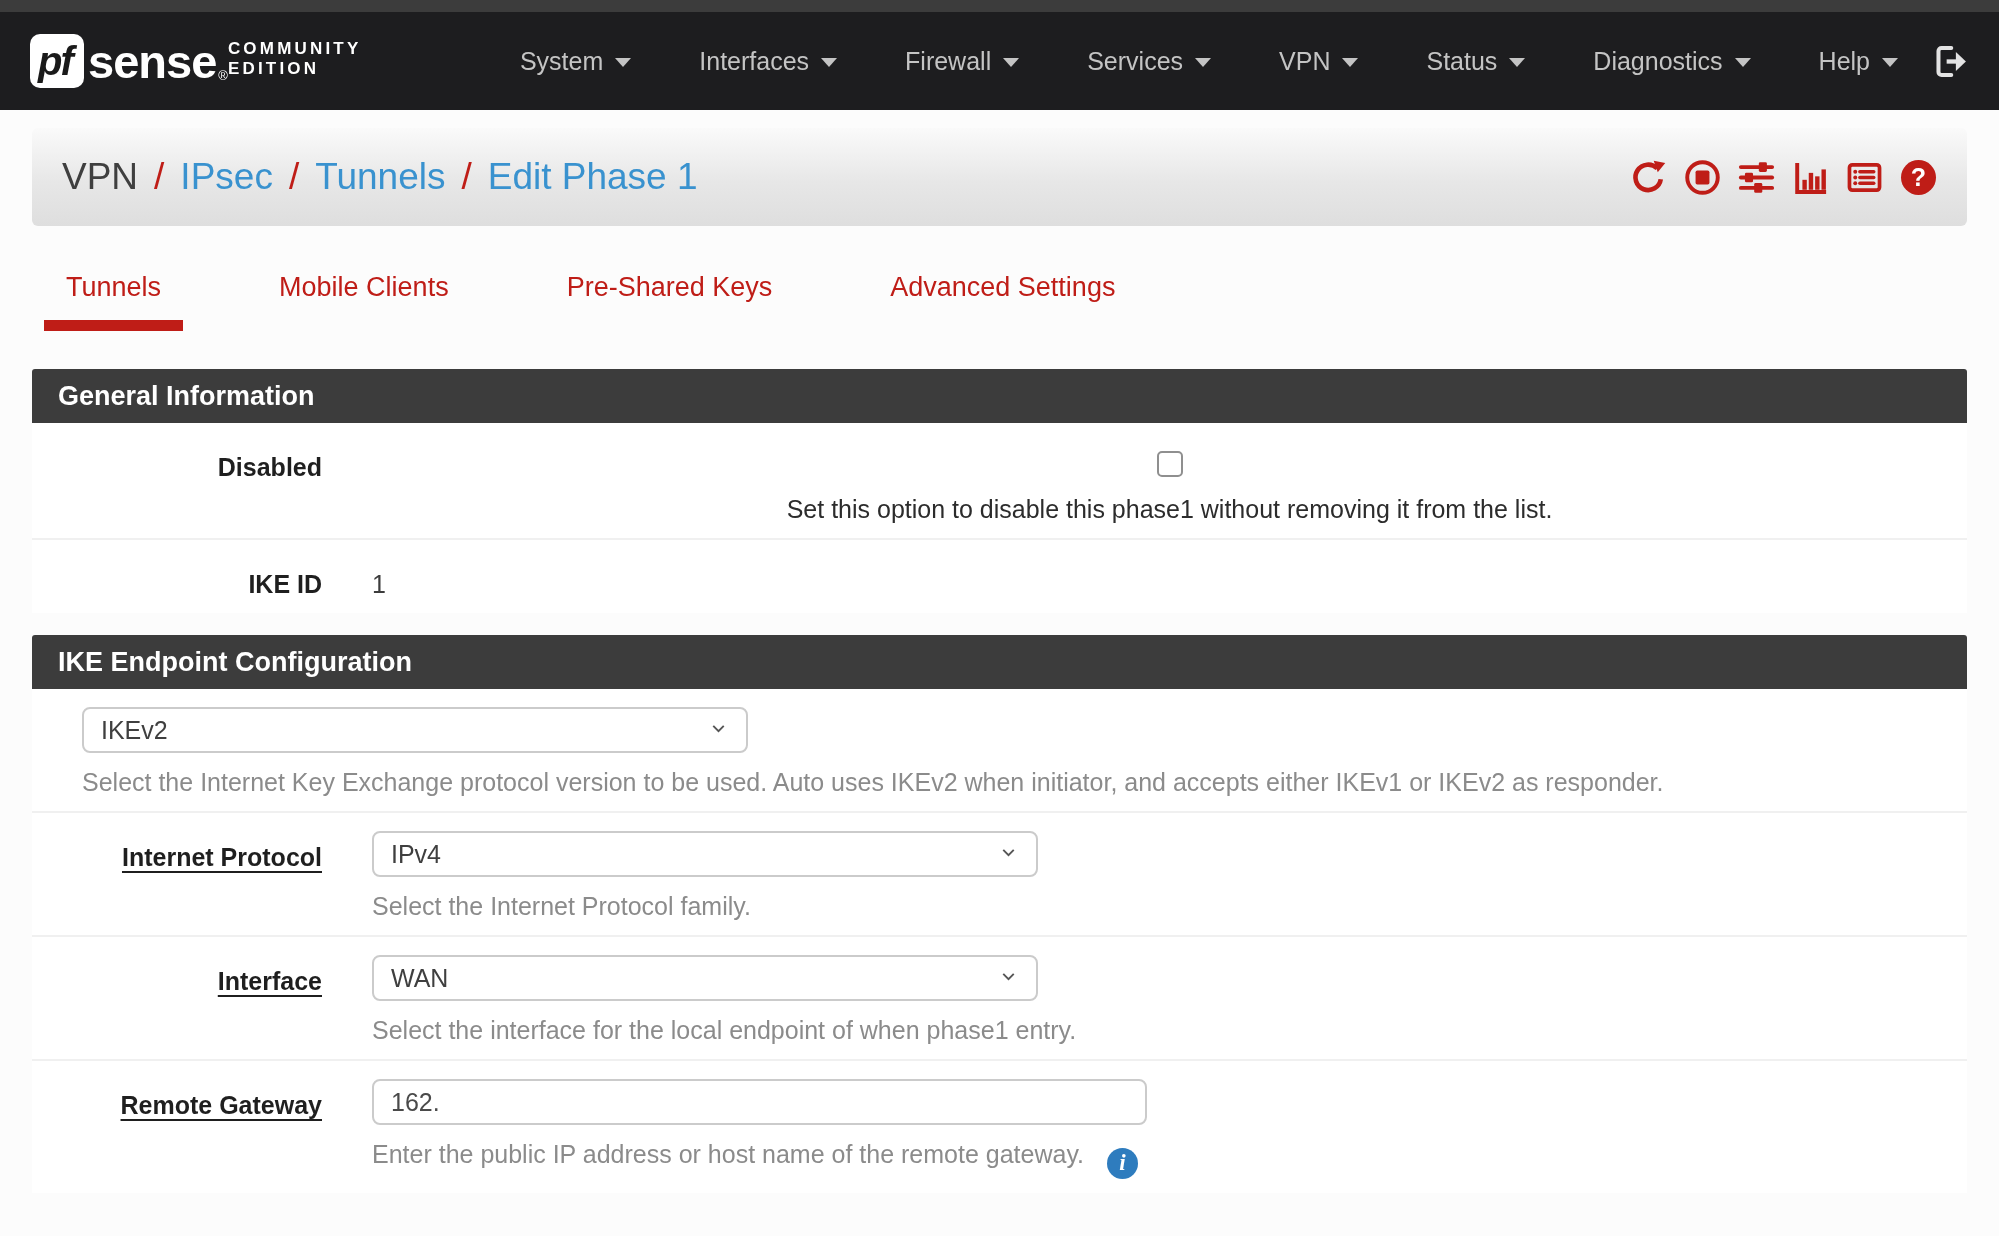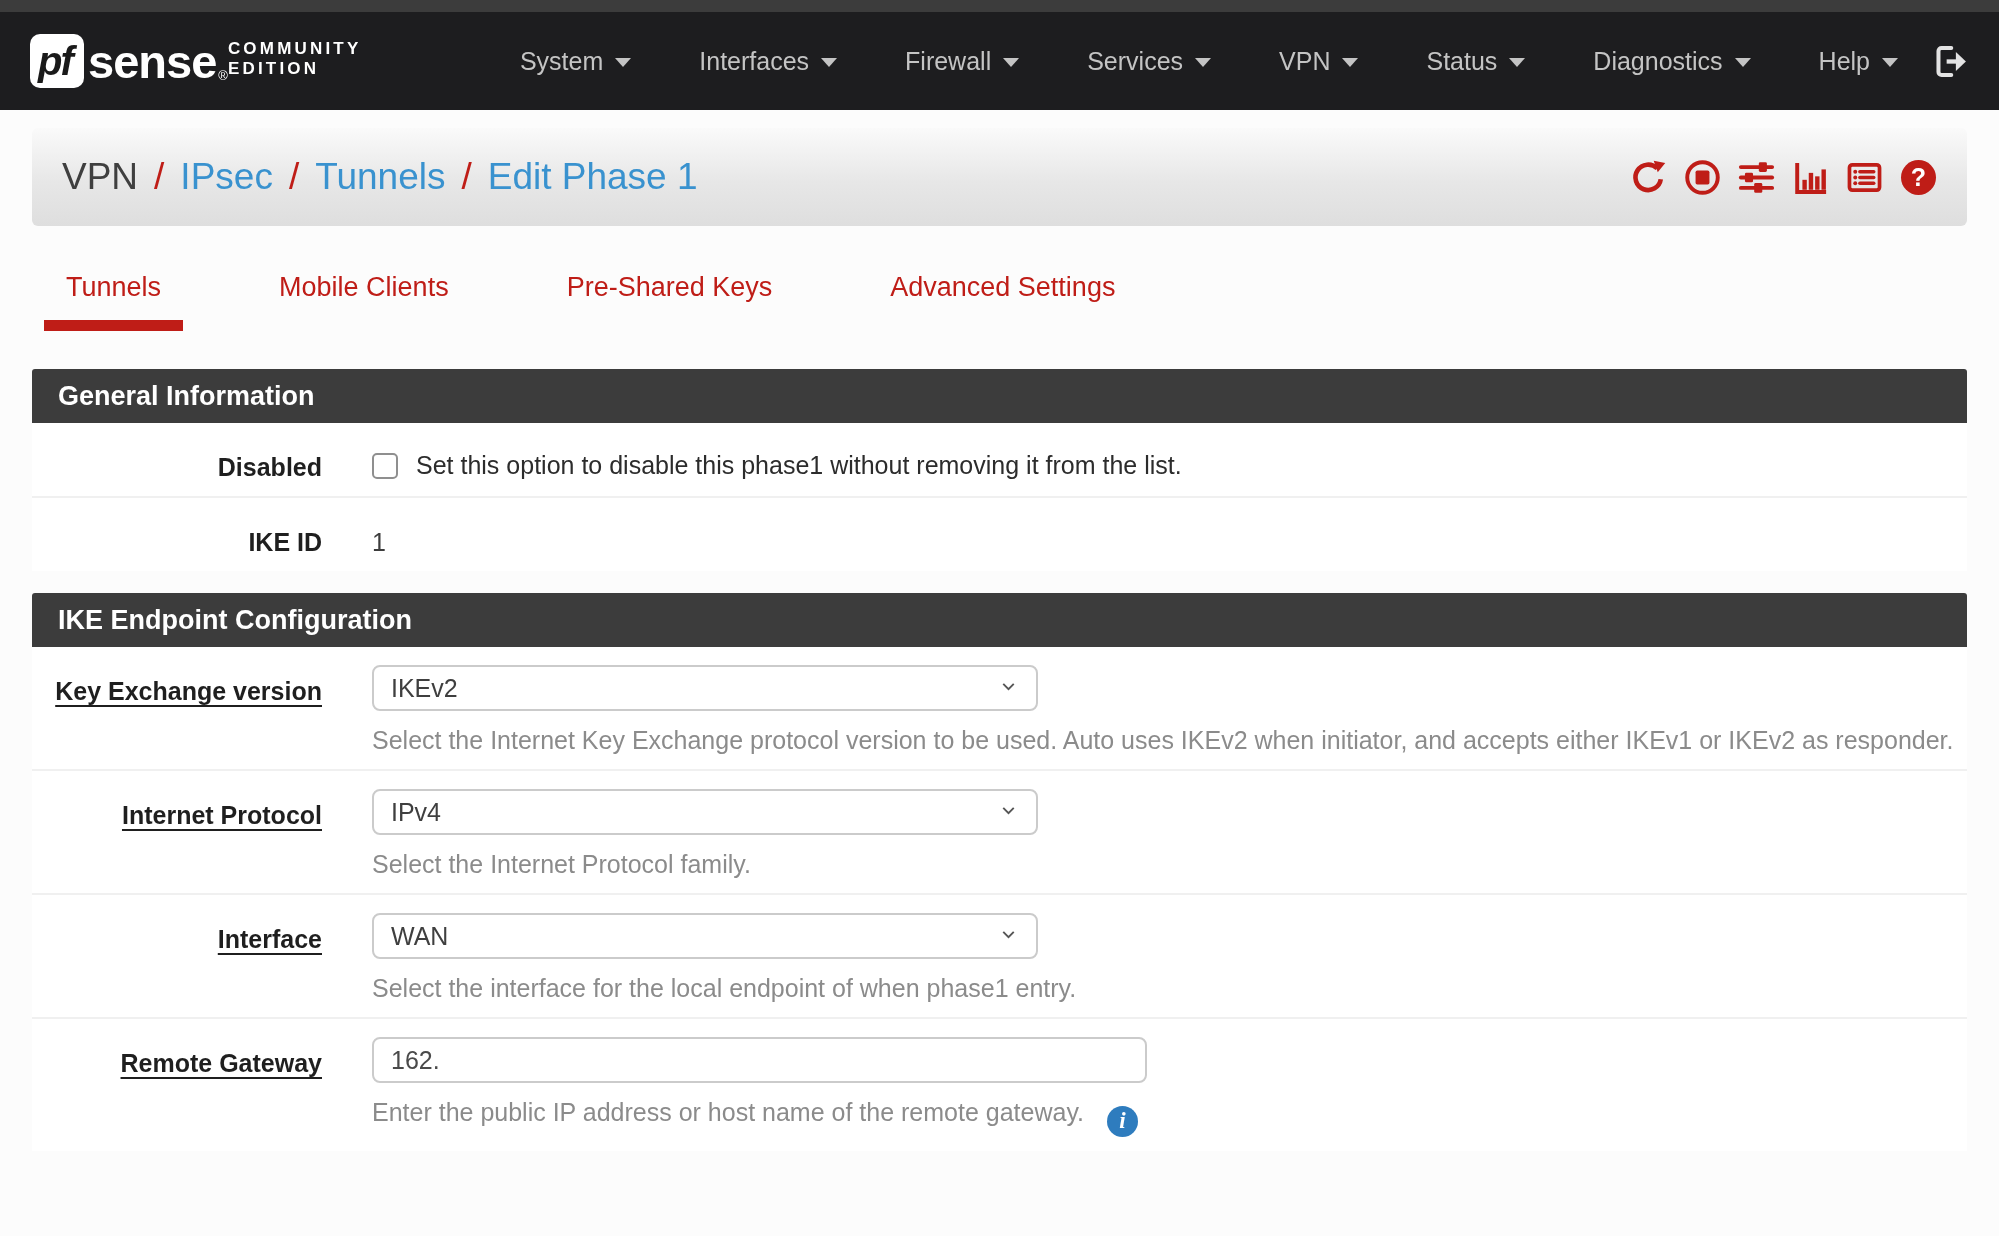--- a/index.html
+++ b/index.html
@@ -54,21 +54,21 @@
   .form-row{display:flex;padding:18px 0 14px;border-bottom:2px solid var(--divider);}
   .form-row:last-child{border-bottom:none;}
   .label-col{flex:0 0 290px;text-align:right;font-size:25px;font-weight:bold;color:var(--label-color);padding-top:12px;white-space:nowrap;}
   .label-col.u{text-decoration:underline;text-underline-offset:5px;}
   .content-col{margin-left:50px;flex:1;}
   .form-input{width:775px;height:46px;border:2px solid var(--input-border);border-radius:8px;
     font-family:"Liberation Sans",sans-serif;font-size:25px;color:#4a4a4a;padding:0 17px;background:#fff;outline:none;}
   .form-select{width:666px;height:46px;border:2px solid var(--input-border);border-radius:8px;background:#fff;
     display:flex;align-items:center;justify-content:space-between;padding:1px 17px;font-size:25px;color:#3f3f3f;cursor:pointer;}
   .help-text{margin-top:15px;font-size:25px;color:var(--help-color);}
-  .check-line{display:flex;align-items:center;gap:18px;padding-top:10px;font-size:25px;color:#2c2c2c;}
+  .check-line{display:flex;align-items:center;gap:18px;padding-top:10px;font-size:25px;color:#2c2c2c;flex-direction:column;}
   .checkbox{width:26px;height:26px;border:2px solid #8f8f8f;border-radius:5px;background:#fff;appearance:none;cursor:pointer;flex:0 0 26px;}
   .static-value{font-size:25px;color:#3c3c3c;padding-top:12px;}
   .info-badge{display:inline-flex;width:31px;height:31px;border-radius:50%;background:var(--info-blue);color:#fff;
     align-items:center;justify-content:center;font-family:"Liberation Serif",serif;font-style:italic;font-weight:bold;
     font-size:23px;margin-left:16px;vertical-align:-7px;cursor:pointer;}
 </style>
 </head>
 <body>
 
 <div class="topstrip"></div>
@@ -231,21 +231,20 @@
       </div>
     </div>
   </div>
 
   <div class="section-header">
     <span>IKE Endpoint Configuration</span>
   </div>
   <div class="panel">
 
     <div class="form-row">
-      <div class="label-col u">Key Exchange version</div>
       <div class="content-col">
         <div class="form-select">
           <span>IKEv2</span>
           <span>
             <svg width="21" height="21" viewBox="0 0 20 20">
                 <path d="M5 7.5l5 5 5-5" fill="none" stroke="#555" stroke-width="1.8"></path>
               </svg>
           </span>
         </div>
         <div class="help-text">Select the Internet Key Exchange protocol version to be used. Auto uses IKEv2 when initiator, and accepts either IKEv1 or IKEv2 as responder.</div>

